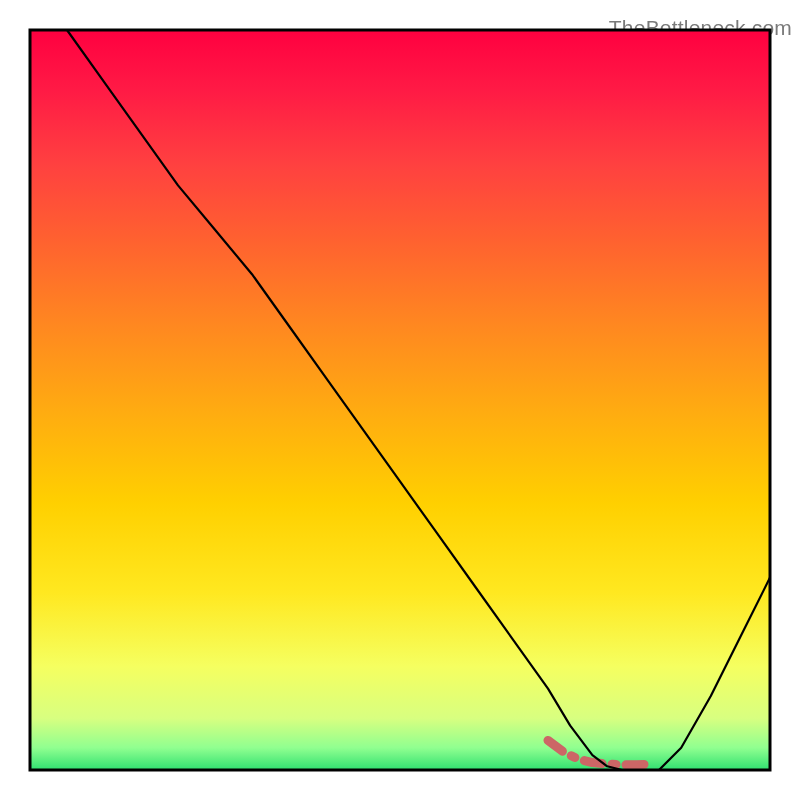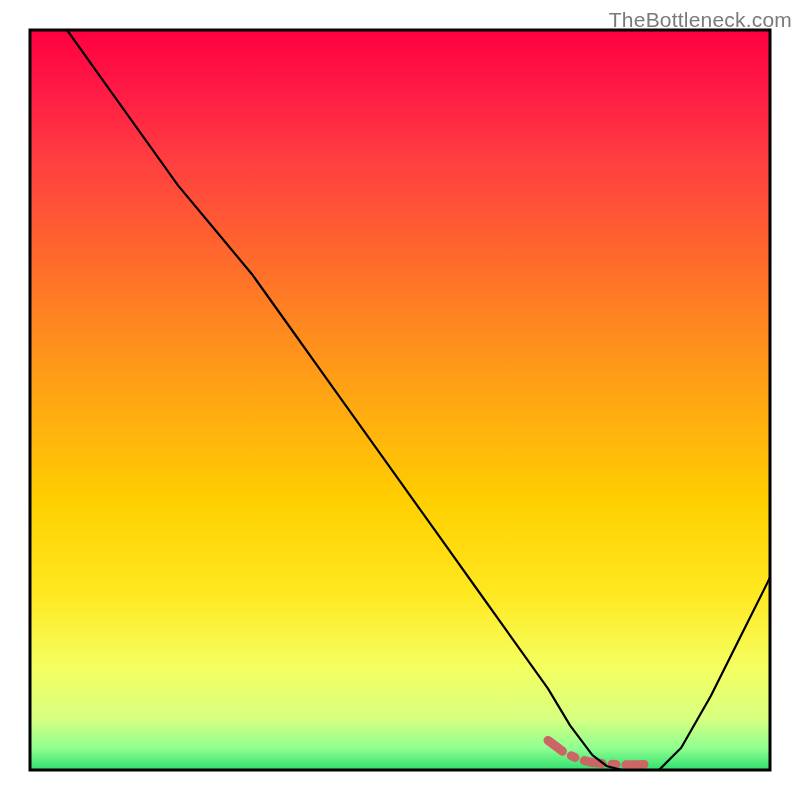--- a/index.html
+++ b/index.html
@@ -10,21 +10,21 @@
     background: #ffffff;
     font-family: Arial, Helvetica, sans-serif;
   }
   .stage {
     position: relative;
     width: 800px;
     height: 800px;
   }
   .watermark {
     position: absolute;
-    top: 8px;
+    top: 16px;
     right: 8px;
     color: #7a7a7a;
     font-size: 21px;
     font-weight: 400;
     letter-spacing: 0.2px;
   }
   svg {
     position: absolute;
     top: 0;
     left: 0;

